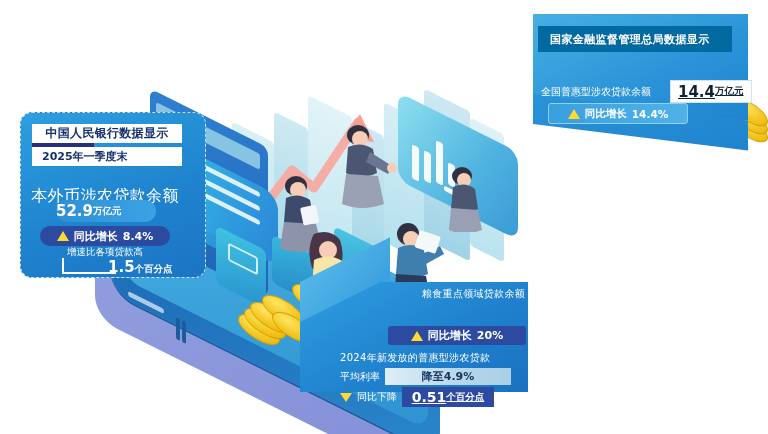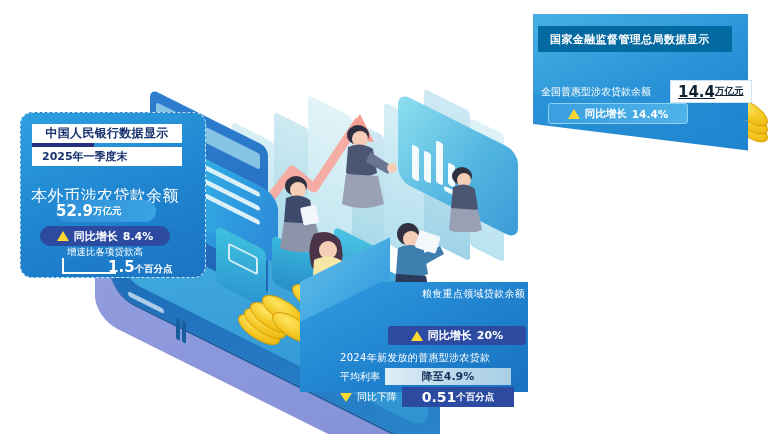--- a/index.html
+++ b/index.html
@@ -389,19 +389,19 @@
   <div class="pbr-sub">2024年新发放的普惠型涉农贷款</div>
 
   <div class="pbr-row">
     <span class="pbr-rowlabel">平均利率</span>
     <span class="grad-box" style="width:126px;height:17px;font-size:11px;">降至4.9%</span>
   </div>
 
   <div class="pbr-row2">
     <span class="tri-small-down"></span>
     <span class="pbr-rowlabel">同比下降</span>
-    <span class="navy-box" style="width:112px;height:20px;font-size:14px;">
+    <span class="navy-box" style="width:92px;height:20px;font-size:14px;text-decoration:underline;">
       <span>0.51</span>
         <small>个百分点</small>
     </span>
   </div>
 
 </div>
 
 </body></html>

